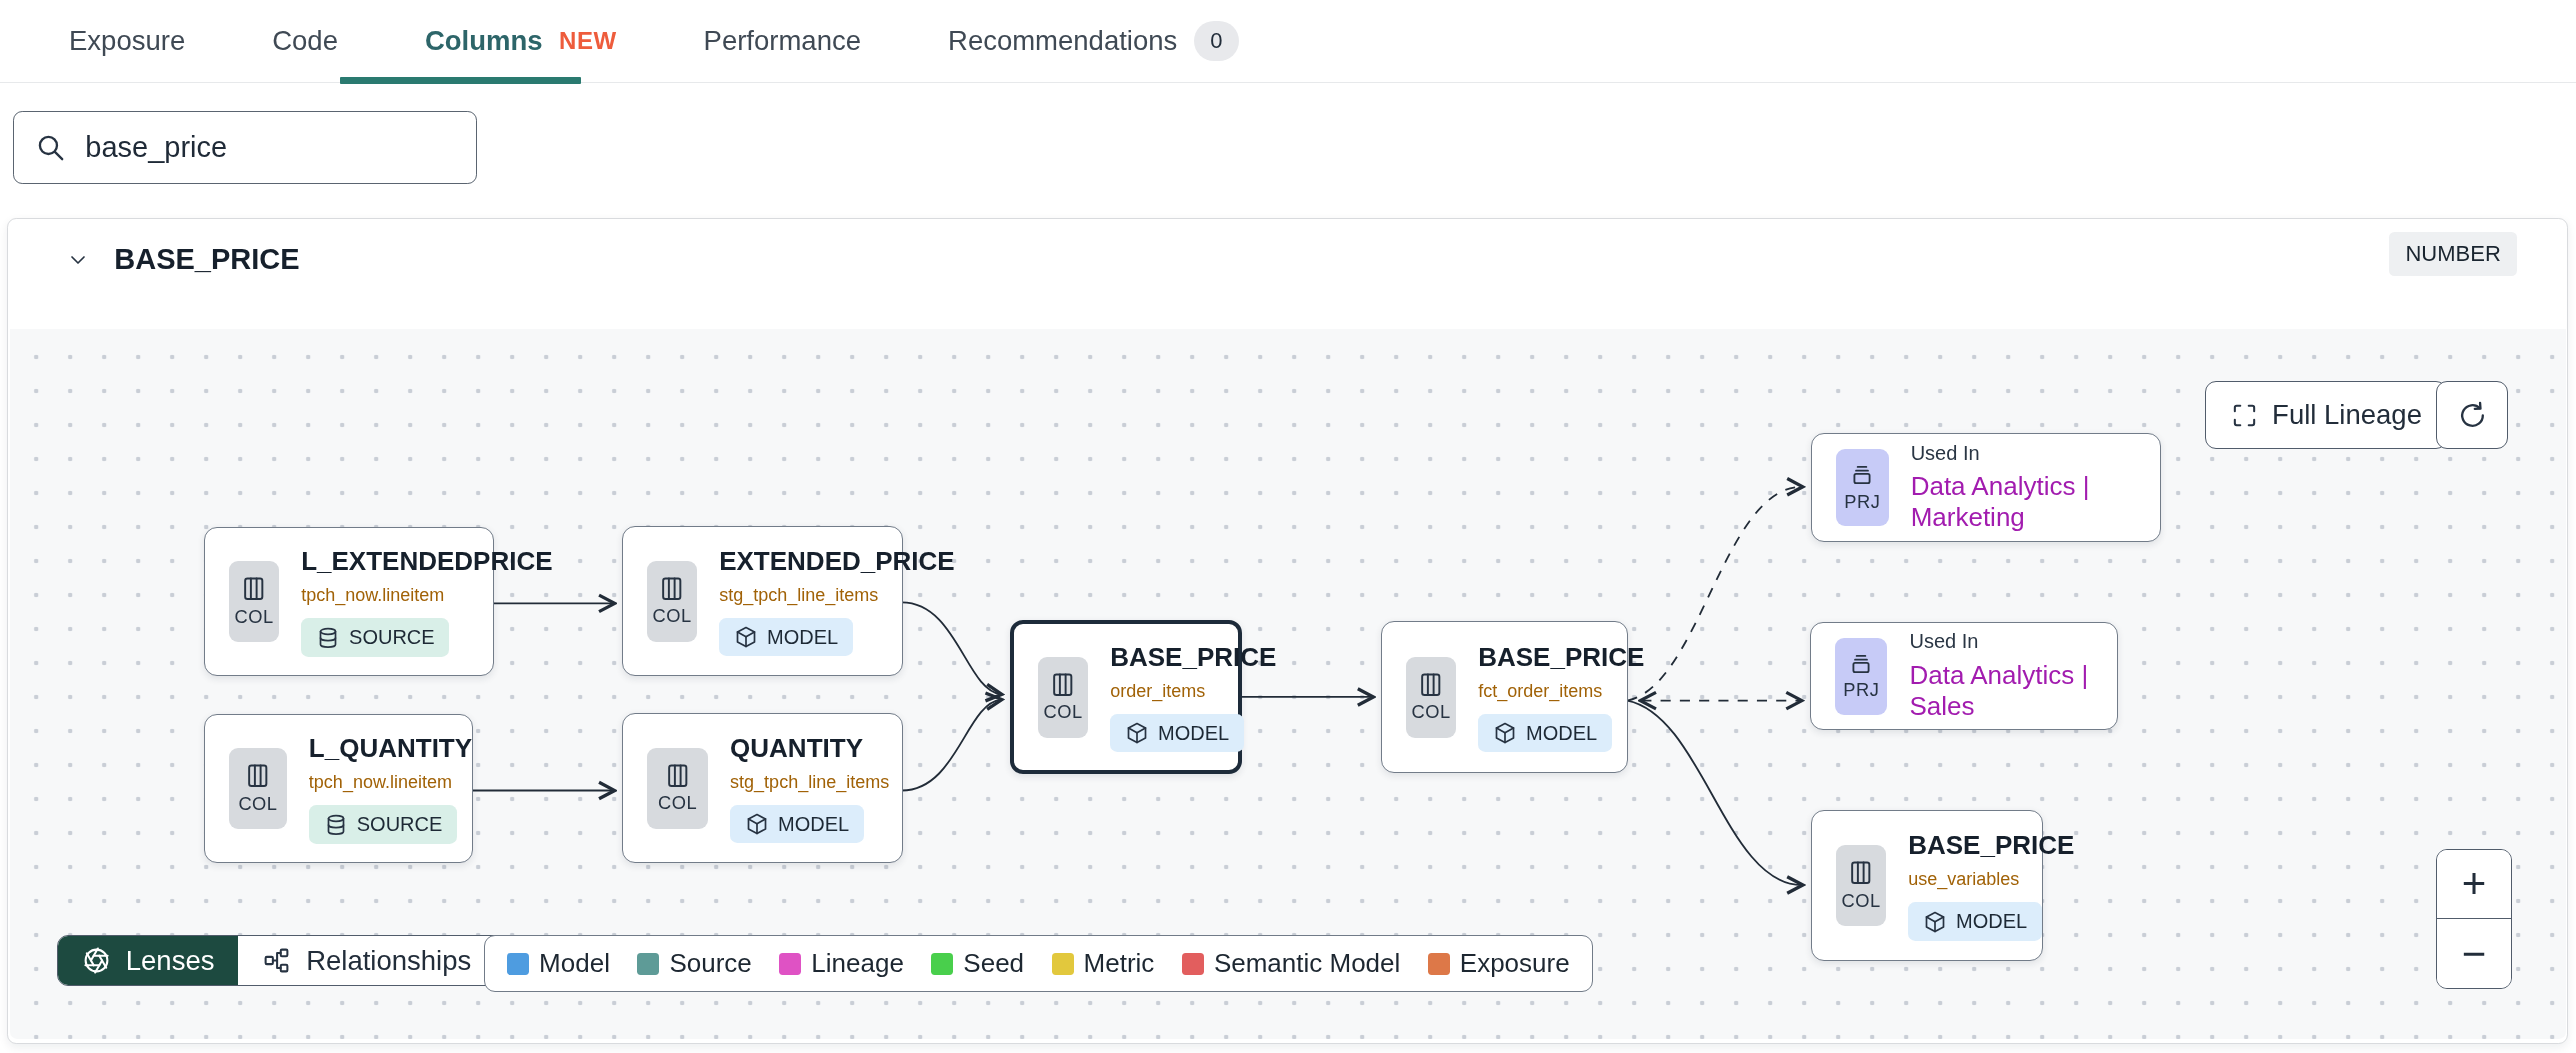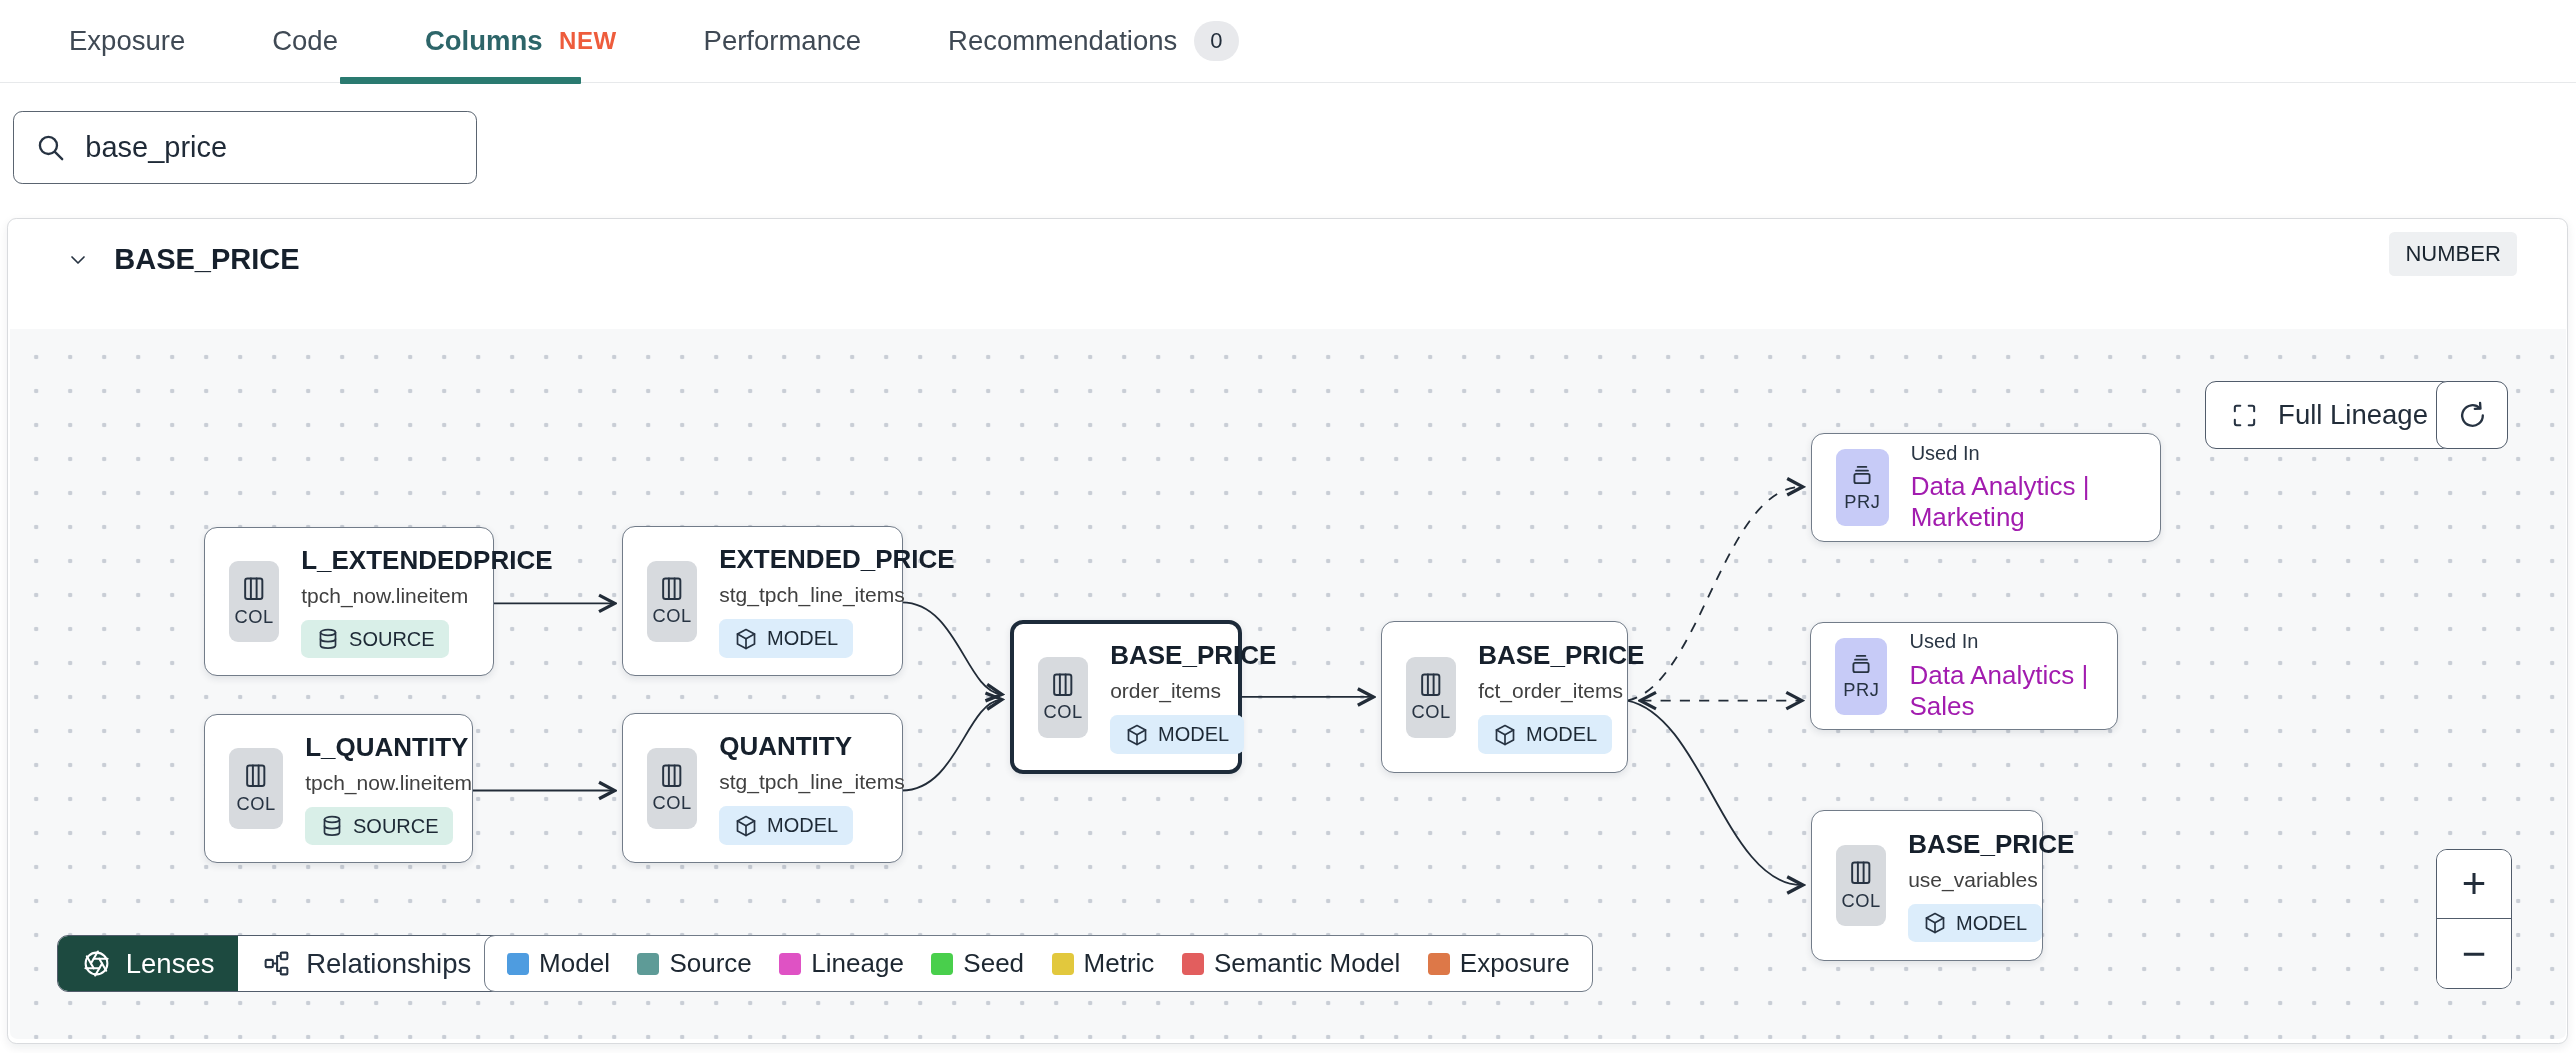--- a/index.html
+++ b/index.html
@@ -48,36 +48,36 @@
     display:flex; align-items:center; padding-left:24px; cursor:pointer;
     box-shadow:0 2.8px 7.3px rgba(30,40,60,.10); }
   .node.selected { border:4.6px solid #1d2b3a; }
   .chip { width:61px; min-height:81px; padding:9.2px 5.5px; background:#d7dade; border-radius:9px;
     display:flex; flex-direction:column; align-items:center; justify-content:center; gap:2.8px;
     color:#273342; }
   .chip.prj { background:#c7cbf7; min-height:77px; }
   .chip-label { font-size:18.3px; font-weight:500; letter-spacing:0.5px; }
   .node-body { margin-left:22px; }
   .node-title { font-size:26px; font-weight:700; color:#16202c; margin-bottom:8.3px; }
-  .node-sub { font-size:21px; color:#404040; margin-bottom:12px; }
+  .node-sub { font-size:18px; color:#a16207; margin-bottom:12px; }
   .nbadge { display:inline-flex; align-items:center; gap:9.2px; padding:7.3px 14.7px; border-radius:7.3px;
     font-size:20px; font-weight:500; color:#1d2935; }
   .nbadge.source { background:#d9efe8; }
   .nbadge.model { background:#dcedfb; }
   .usedin-label { font-size:20px; color:#2a3644; margin-bottom:6.4px; }
   .usedin-name { font-size:26px; color:#a21caf; }
 
   
   .btn { background:#fff; border:1.8px solid #515c6b; border-radius:11px; display:flex;
     align-items:center; justify-content:center; cursor:pointer; color:#222d3a; }
   .full-lineage { position:absolute; left:2195px; top:52px; height:68px; padding:0 24px;
-    font-size:27.5px; gap:19px; }
+    font-size:27.5px; gap:13px; }
   .refresh-btn { position:absolute; left:2426px; top:52px; width:72px; height:68px; }
 
-  .toolbar-group { position:absolute; left:47px; top:606px; height:57px; display:flex;
+  .toolbar-group { position:absolute; left:47px; top:606px; height:51px; display:flex;
     border:1.8px solid #515c6b; border-radius:11px; overflow:hidden; background:#fff; }
   .lenses-btn { display:flex; align-items:center; gap:14.7px; padding:0 24px; background:#1d4a40;
     color:#fff; font-size:27.5px; cursor:pointer; }
   .rel-btn { display:flex; align-items:center; gap:14.7px; padding:0 24px; background:#fff;
     color:#222d3a; font-size:27.5px; cursor:pointer; }
 
   .legend { position:absolute; left:474px; top:606px; height:57px; display:flex; align-items:center;
     gap:27.5px; padding:0 22px; background:#fff; border:1.8px solid #717b88; border-radius:11px; }
   .legend-item { display:flex; align-items:center; gap:10px; font-size:26px; color:#1d2731; }
   .swatch { width:22px; height:22px; border-radius:3.7px; }

